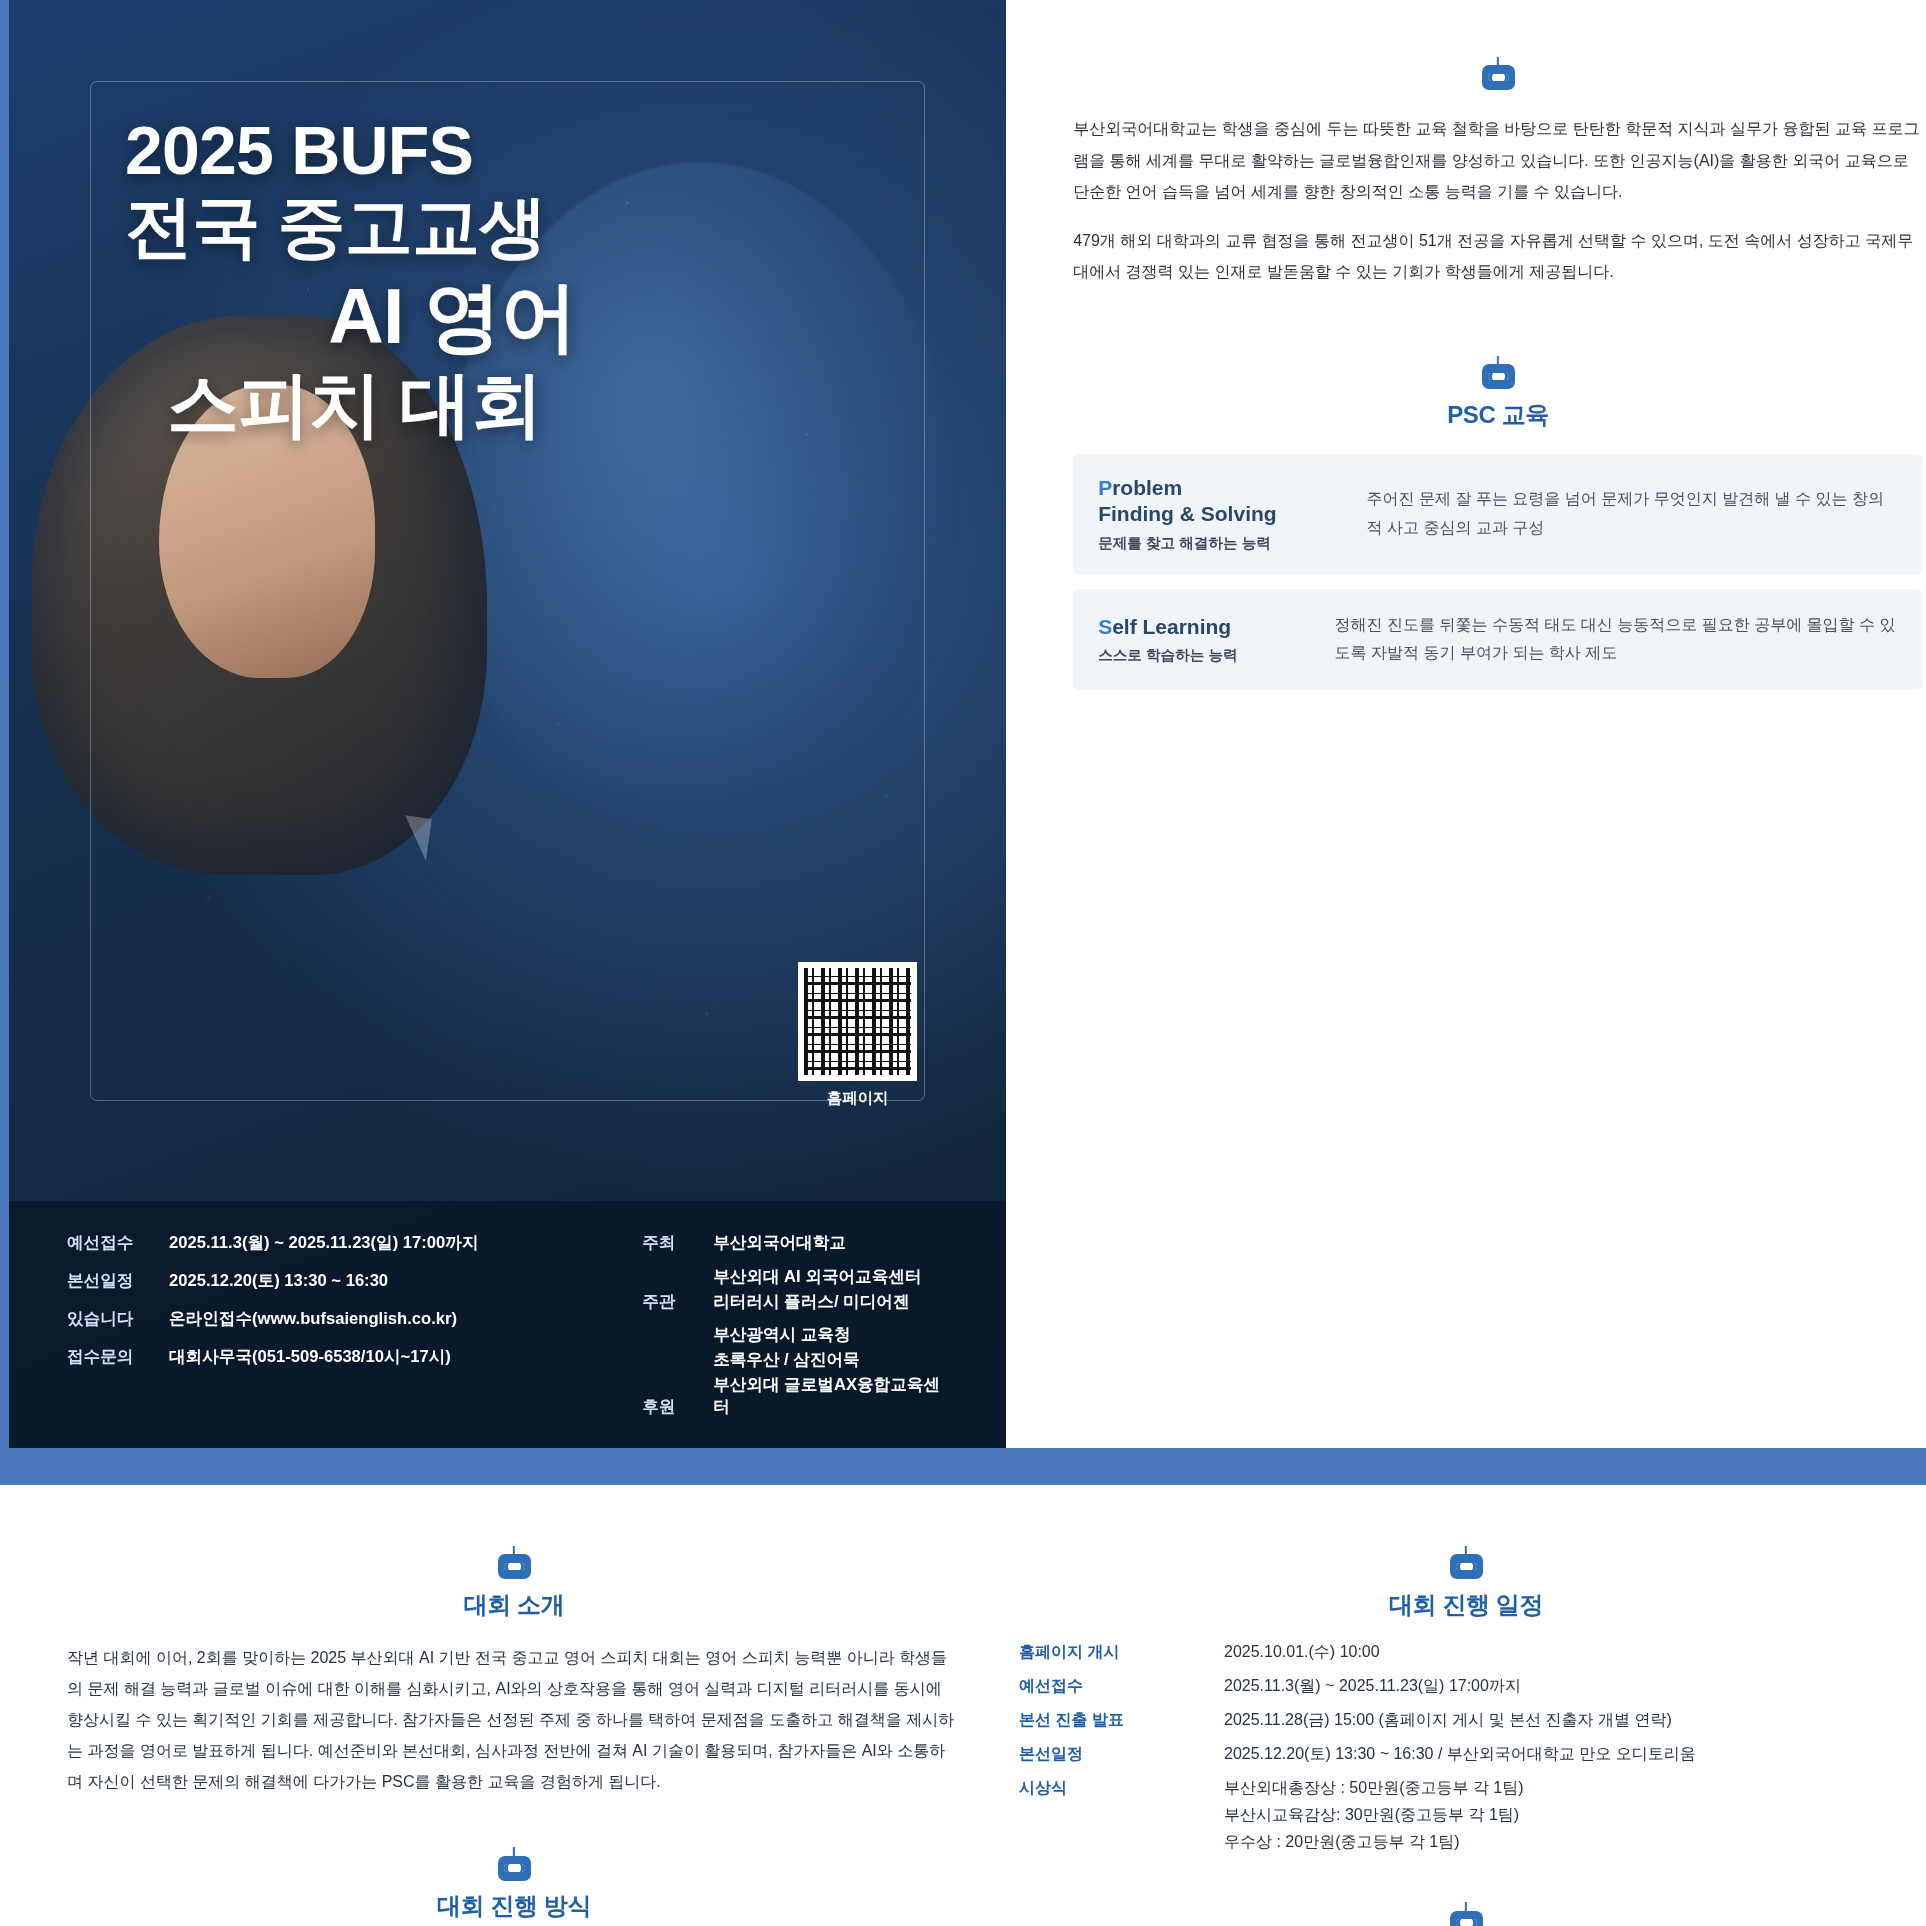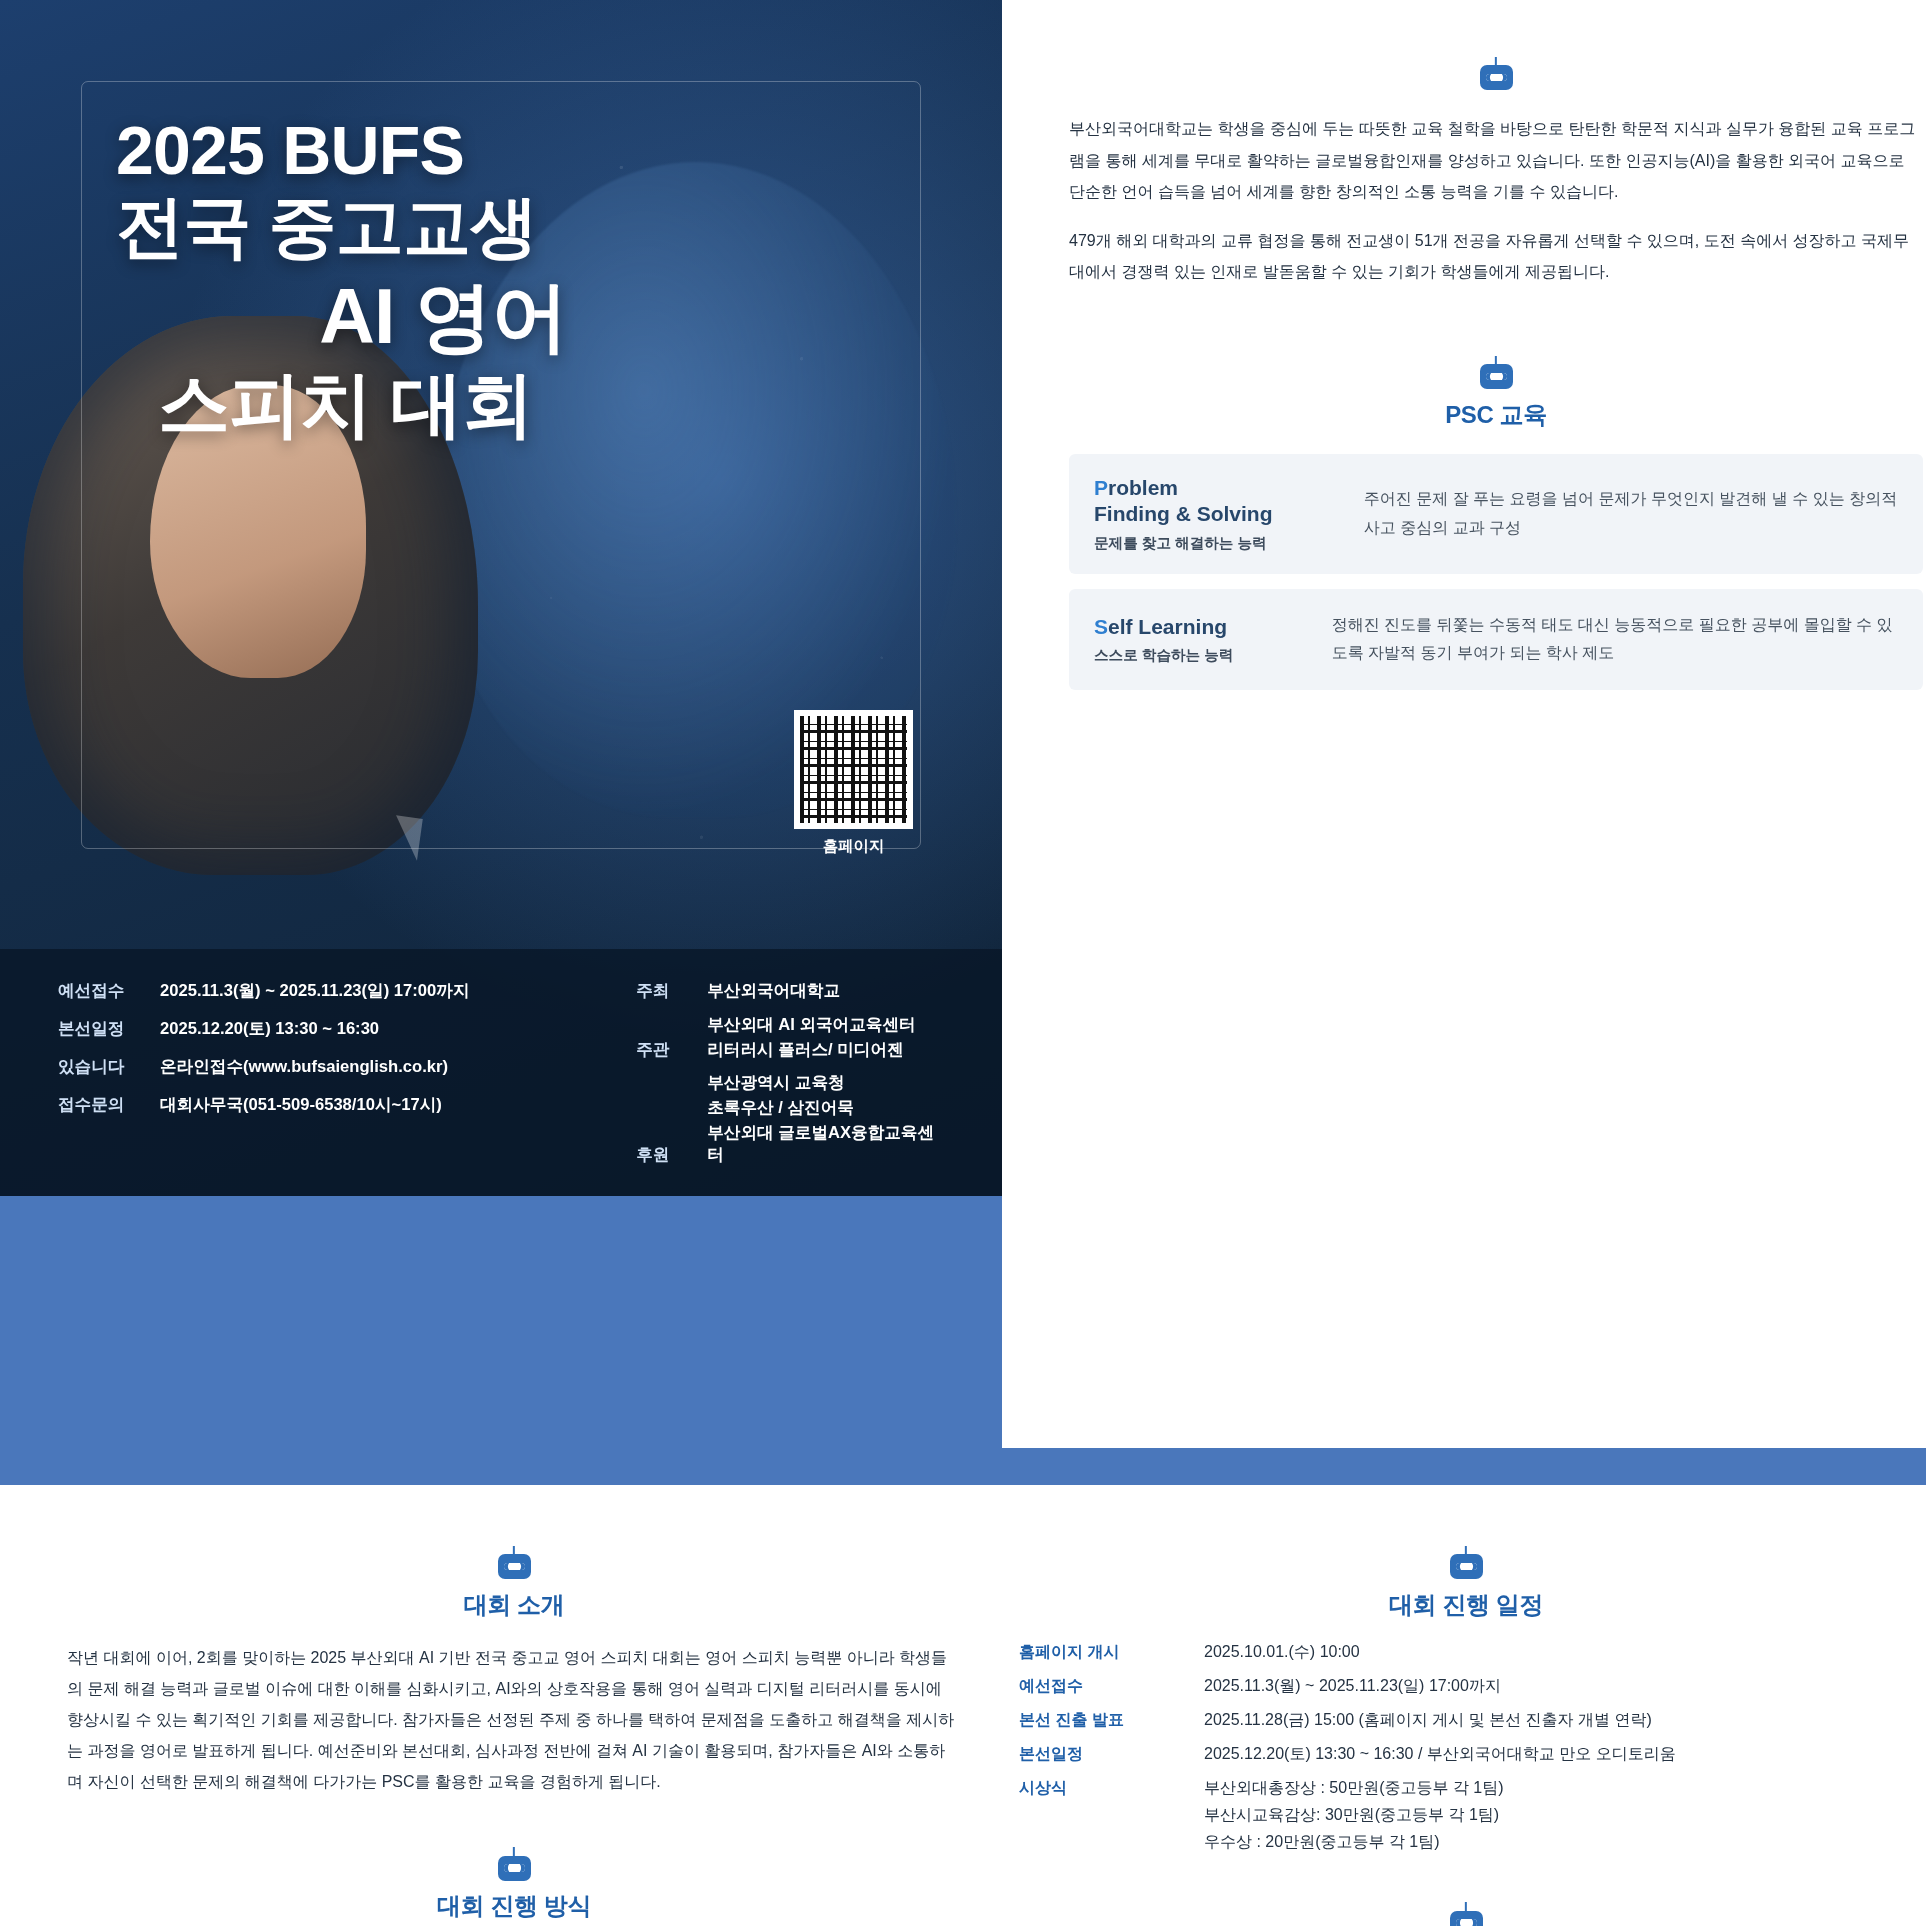--- a/index.html
+++ b/index.html
@@ -15,26 +15,27 @@
 
   
   .top {
     display: flex;
     width: 1990px;
     height: 1448px;
     background: #4a77bb;
   }
   .poster {
     width: 1002px;
-    height: 1196px;
+    height: 1448px;
     position: relative;
     overflow: hidden;
     background:
       radial-gradient(circle at 72% 40%, rgba(70,120,190,0.55) 0%, rgba(20,45,85,0.0) 55%),
       linear-gradient(160deg, #1d3f6e 0%, #16304f 40%, #0f2236 100%);
+    margin-left: 9px;
   }
   .poster-net {
     position: absolute; inset: 0;
     background-image:
       radial-gradient(circle at 30% 20%, rgba(255,255,255,0.09) 0 1.2px, transparent 1.5px),
       radial-gradient(circle at 62% 14%, rgba(255,255,255,0.10) 0 1.5px, transparent 1.9px),
       radial-gradient(circle at 80% 30%, rgba(255,255,255,0.08) 0 1.5px, transparent 1.9px),
       radial-gradient(circle at 88% 55%, rgba(255,255,255,0.07) 0 1.2px, transparent 1.5px),
       radial-gradient(circle at 70% 70%, rgba(255,255,255,0.07) 0 1.5px, transparent 1.9px),
       radial-gradient(circle at 55% 50%, rgba(255,255,255,0.06) 0 1.2px, transparent 1.5px),
@@ -180,21 +181,21 @@
   
   .bottom {
     display: flex;
     width: 1990px;
     background: #ffffff;
     padding: 69px 67px 77px 67px;
     gap: 58px;
   }
   .col { width: 894px; }
   .sub-head { text-align:center; margin: 0 0 21px 0; }
-  .sched-row { display:flex; margin-bottom: 13px; font-size: 16px; }
+  .sched-row { display:flex; margin-bottom: 13px; font-size: 16px; gap: 20px; }
   .sched-k { color: #1f5fa8; font-weight: 800; min-width: 185px; }
   .sched-v { color: #243242; }
   .sched-v .sub { display:block; margin-top: 6.2px; }
   .blk { margin-bottom: 58px; }
   .blk.last { margin-bottom: 0; }
 </style>
 </head>
 <body>
 
 <div class="page">

